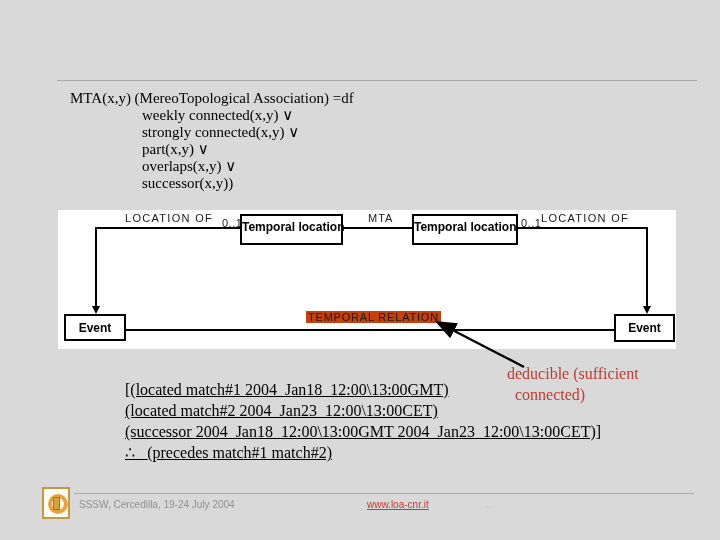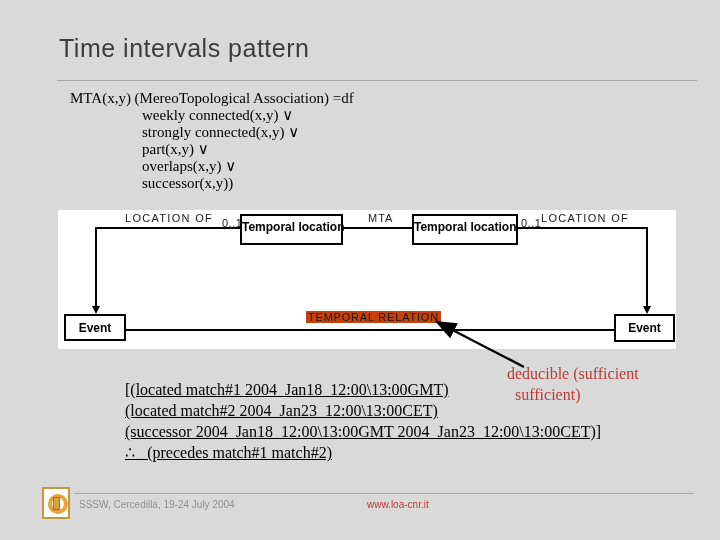--- a/index.html
+++ b/index.html
@@ -75,31 +75,30 @@
   .logo-ring{
     position:absolute;left:4px;top:5px;width:12px;height:12px;
     border:4px solid #e8a33d;border-radius:50%;
   }
   .logo-core{
     position:absolute;left:9px;top:8px;width:7px;height:13px;
     background:#d8a23a;border:1px solid #9a7420;box-sizing:border-box;
   }
   .footer-text{position:absolute;top:499px;font-size:10px;color:#909090;white-space:nowrap;}
   .footer-venue{left:79px;}
-  .footer-link{left:367px;color:#bf3a30;}
+  .footer-link{left:367px;color:#bf3a30;text-decoration:underline;}
   .footer-dots{left:486px;color:#c4c4c4;}
   .footer-page{left:652px;margin-top:40px;}
   svg.deduce-arrow{position:absolute;left:420px;top:310px;}
 </style>
 </head>
 <body>
 
 <div id="slide">
 
-  <div class="title">Time intervals pattern</div>
   <div class="title-rule"></div>
 
   <div class="definition">
     <div>MTA(x,y) (MereoTopological Association) =df</div>
     <div class="clause">weekly connected(x,y) ∨</div>
     <div class="clause">strongly connected(x,y) ∨</div>
     <div class="clause">part(x,y) ∨</div>
     <div class="clause">overlaps(x,y) ∨</div>
     <div class="clause">successor(x,y))</div>
   </div>
@@ -144,21 +143,21 @@
     <defs>
       <marker id="ah" markerWidth="10" markerHeight="8" refX="8" refY="3.5" orient="auto">
         <path d="M0,0 L9,3.5 L0,7 Z" fill="#000"></path>
       </marker>
     </defs>
     <line x1="104" y1="57" x2="17" y2="12" stroke="#000" stroke-width="2.4" marker-end="url(#ah)"></line>
   </svg>
 
   <div class="annotation">
     <div>deducible (sufficient</div>
-    <div class="l2">sufficient)</div>
+    <div class="l2">connected)</div>
   </div>
 
   <div class="example">
     <div class="ex-line">[(located match#1 2004_Jan18_12:00\13:00GMT)</div>
     <div class="ex-line">(located match#2 2004_Jan23_12:00\13:00CET)</div>
     <div class="ex-line">(successor 2004_Jan18_12:00\13:00GMT 2004_Jan23_12:00\13:00CET)]</div>
     <div class="ex-line">∴   (precedes match#1 match#2)</div>
   </div>
 
   <div class="footer-rule"></div>

